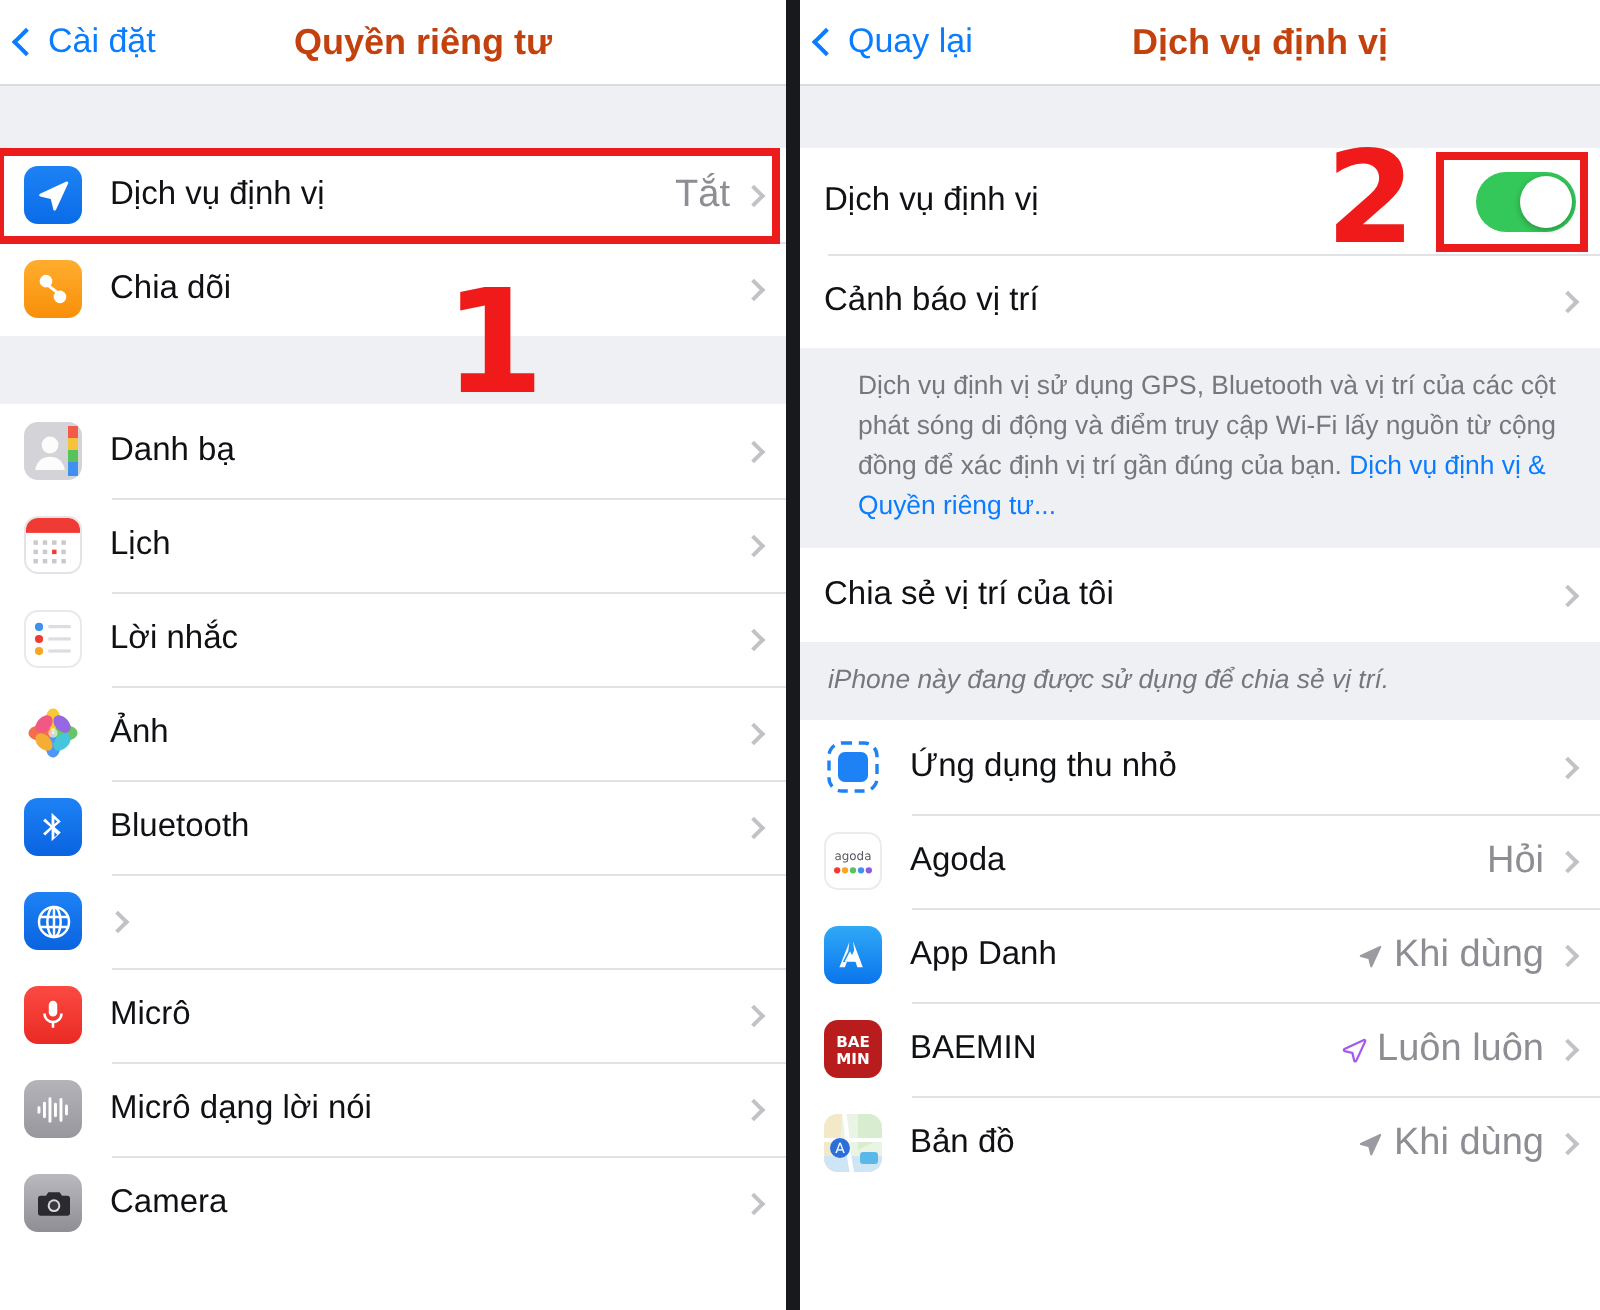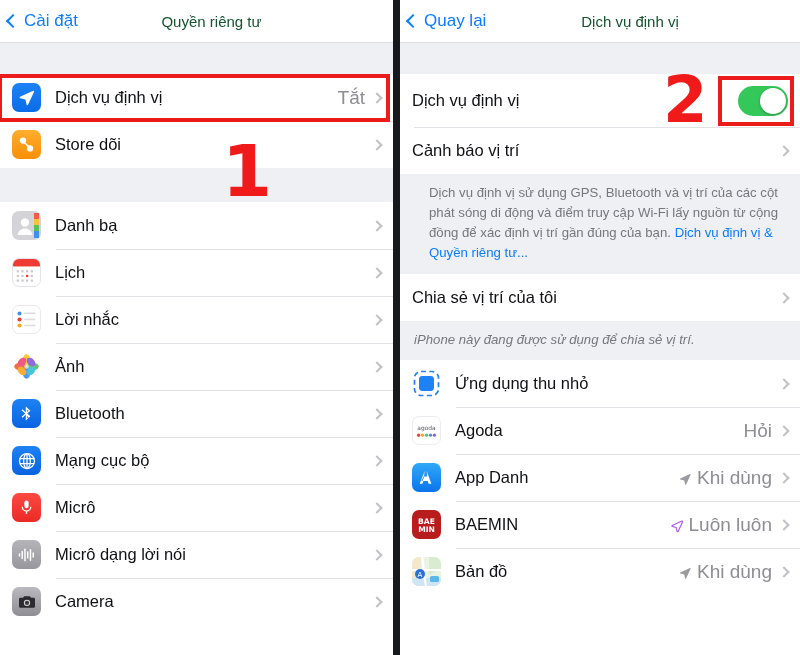--- a/index.html
+++ b/index.html
@@ -54,23 +54,23 @@
     width: 10px; height: 10px;
     border-left: 2.4px solid #0a7cff;
     border-bottom: 2.4px solid #0a7cff;
     transform: rotate(45deg);
     margin-right: 2px;
   }
   .nav-title {
     position: absolute;
     left: 0; right: 0;
     text-align: center;
-    font-size: 15px;
-    font-weight: normal;
-    color: #14532d;
+    font-size: 18px;
+    font-weight: bold;
+    color: #c2410c;
     pointer-events: none;
   }
   .panel-left .nav-title { left: 60px; right: 30px; }
   .panel-right .nav-title { left: 80px; right: 20px; }
 
   
   .gap {
     background: #eff0f4;
     width: 100%;
   }
@@ -230,21 +230,21 @@
         <span class="chev"></span>
       </div>
       <div class="row">
         <span class="app-icon ic-tracking">
           <svg class="glyph" width="21" height="21" viewBox="0 0 24 24" aria-hidden="true">
             <circle cx="8" cy="7.5" r="3.6" fill="#fff"></circle>
             <circle cx="16" cy="16.5" r="3.6" fill="#fff"></circle>
             <path d="M9.6 10.2 14.4 14" stroke="#fff" stroke-width="1.7" fill="none"></path>
           </svg>
         </span>
-        <span class="row-label">Store dõi</span>
+        <span class="row-label">Chia dõi</span>
         <span class="chev"></span>
       </div>
     </div>
 
     <div class="gap" style="height:34px"></div>
 
     <div class="group">
 
       <div class="row">
         <span class="app-icon ic-contacts">
@@ -333,21 +333,20 @@
       <div class="row">
         <span class="app-icon ic-network">
           <svg class="glyph" width="20" height="20" viewBox="0 0 24 24" aria-hidden="true">
             <g fill="none" stroke="#fff" stroke-width="1.5">
               <circle cx="12" cy="12" r="9"></circle>
               <ellipse cx="12" cy="12" rx="4" ry="9"></ellipse>
               <path d="M3.4 9h17.2M3.4 15h17.2M12 3v18"></path>
             </g>
           </svg>
         </span>
-        <span class="row-label">Mạng cục bộ</span>
         <span class="chev"></span>
       </div>
 
       <div class="row">
         <span class="app-icon ic-micro">
           <svg class="glyph" width="17" height="17" viewBox="0 0 24 24" aria-hidden="true">
             <rect x="9" y="2" width="6" height="11" rx="3" fill="#fff"></rect>
             <path d="M6 11a6 6 0 0 0 12 0" stroke="#fff" stroke-width="1.8" fill="none"></path>
             <path d="M12 17v4" stroke="#fff" stroke-width="1.8"></path>
           </svg>

